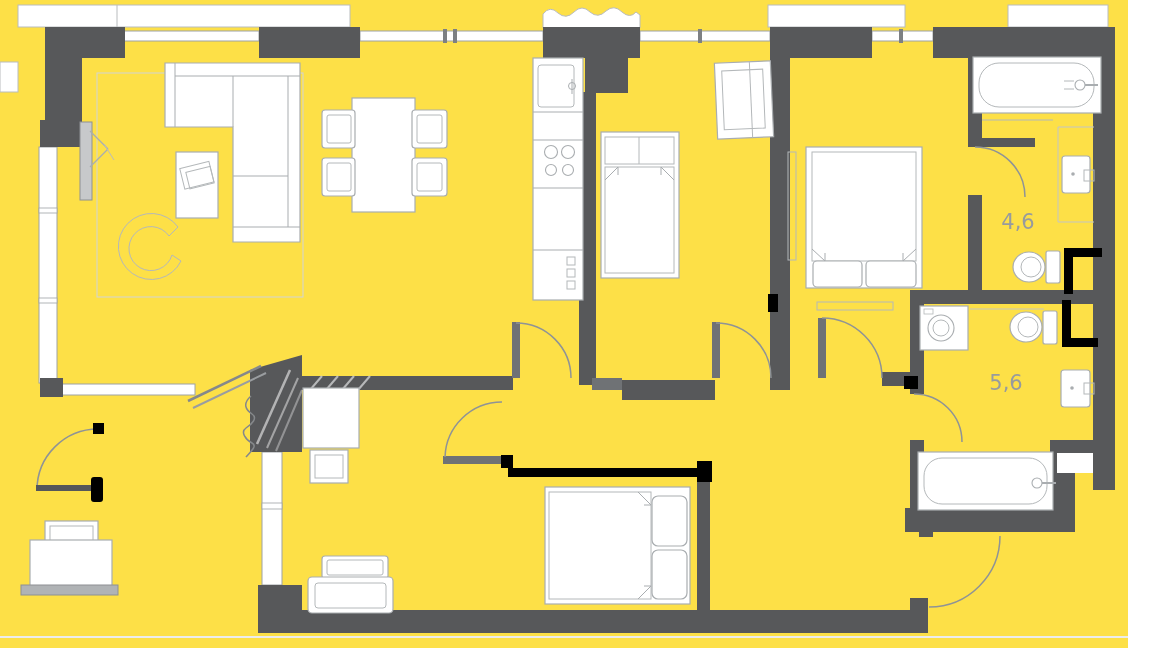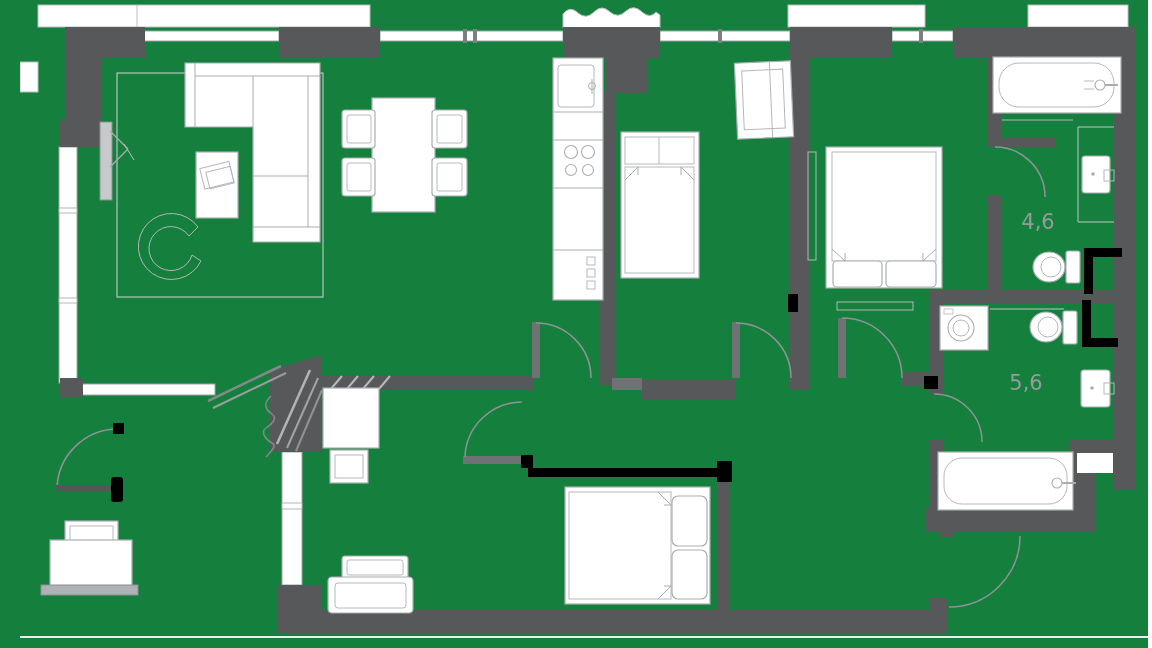--- a/index.html
+++ b/index.html
@@ -1,16 +1,16 @@
 <!DOCTYPE html>
 <html><head>
 <meta charset="utf-8">
 <style>
   html,body{margin:0;padding:0;background:#ffffff;}
-  .stage{width:1128px;height:648px;position:relative;background:#15803d;overflow:hidden;padding-left:20px;}
+  .stage{width:1128px;height:648px;position:relative;background:#fde047;overflow:hidden;}
   svg{display:block;}
   .wall{fill:#57585a;stroke:none;}
   .wall-lt{fill:#6f7275;}
   .furn{fill:#ffffff;stroke:#a9adb0;stroke-width:1.2;}
   .furn-thin{fill:none;stroke:#b4b8ba;stroke-width:1;}
   .furn-xlight{fill:none;stroke:#d2d4d6;stroke-width:1;}
   .win{fill:#ffffff;stroke:#9ea2a5;stroke-width:1;}
   .sill{fill:#ffffff;stroke:#b9bcbe;stroke-width:1;}
   .arc{fill:none;stroke:#8f9396;stroke-width:1.5;}
   .leaf{fill:#6f7275;}

